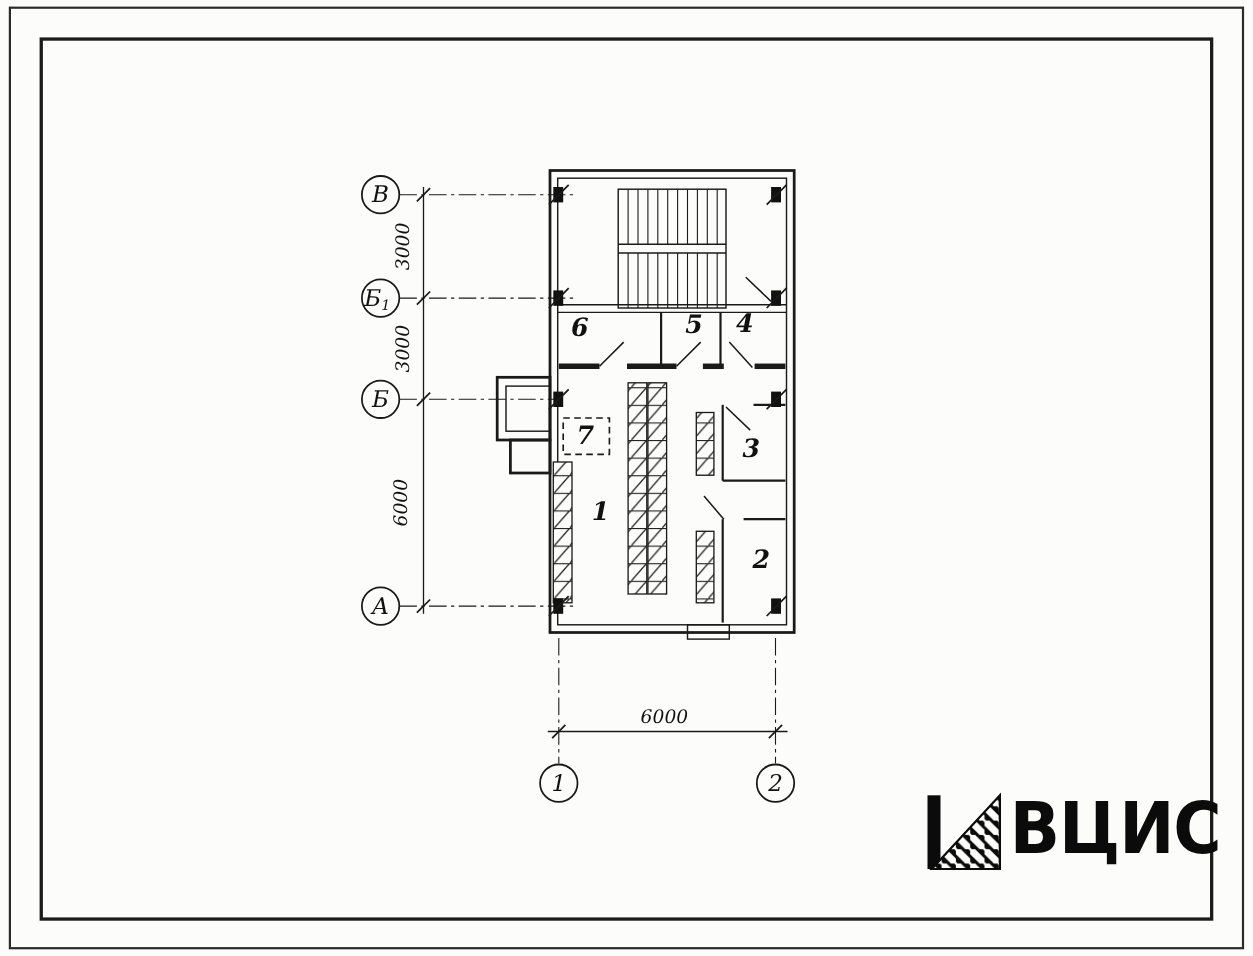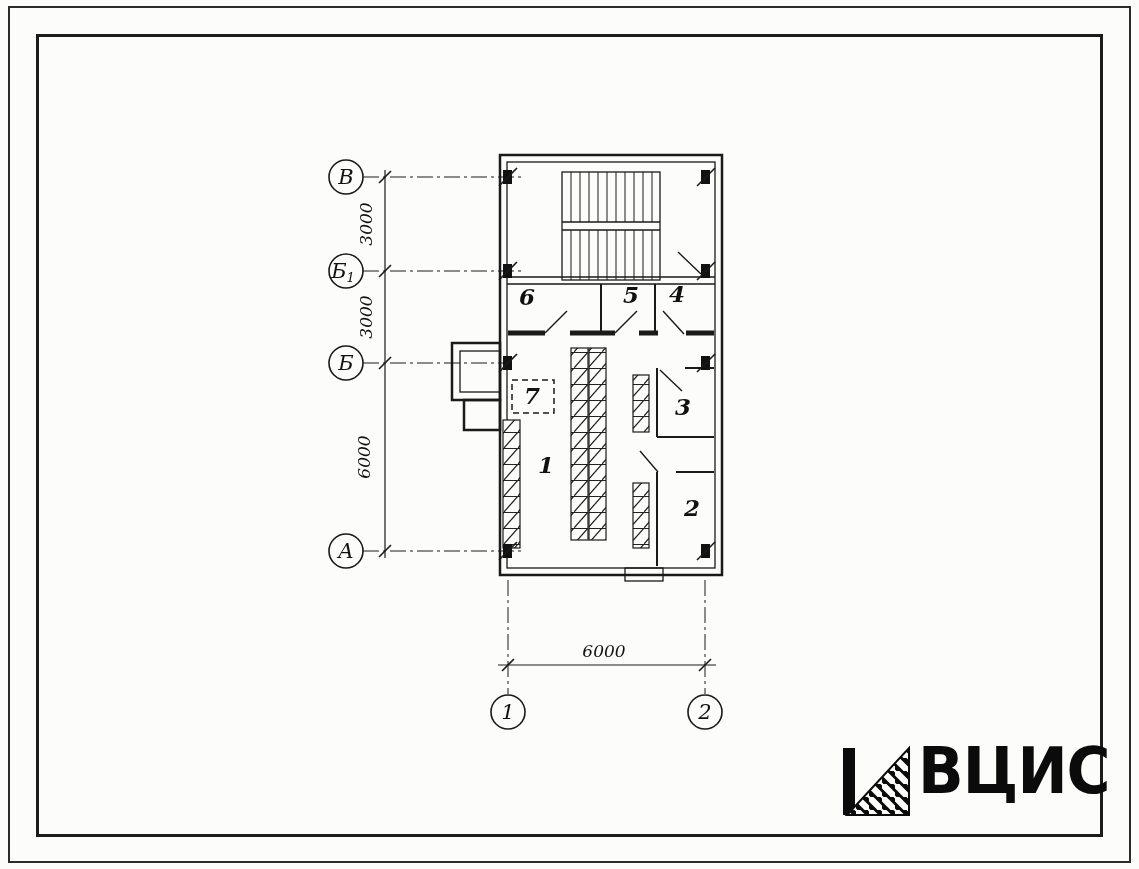--- a/index.html
+++ b/index.html
@@ -25,22 +25,22 @@
   .corrwall{stroke:#1a1a1a;stroke-width:5;fill:none;}
   .door{stroke:#1a1a1a;stroke-width:1.4;fill:none;}
   .tick{stroke:#1a1a1a;stroke-width:1.6;fill:none;}
   .axcirc{stroke:#1a1a1a;stroke-width:1.6;fill:#fcfcfa;}
   .t-ax{font:italic 21px "DejaVu Serif",serif;fill:#111;text-anchor:middle;}
   .t-sub{font:italic 13px "DejaVu Serif",serif;fill:#111;}
   .t-dim{font:italic 17px "DejaVu Serif",serif;fill:#111;text-anchor:middle;}
   .t-room{font:italic bold 23px "DejaVu Serif",serif;fill:#111;text-anchor:middle;}
   .hatchrect{fill:url(#cellHatch);stroke:#1a1a1a;stroke-width:1.2;}
   .logo{
-    position:absolute;left:843px;top:745px;height:80px;
-    display:flex;align-items:flex-start;gap:7px;
+    position:absolute;left:843px;top:716px;height:80px;
+    display:flex;align-items:center;gap:7px;
   }
   .logo-text{
     font-family:"DejaVu Sans",sans-serif;font-weight:bold;
     font-size:60px;line-height:0.95;color:#0b0b0b;
     letter-spacing:-1px;transform:scaleY(1.08);transform-origin:bottom;
   }
 </style>
 </head>
 <body>
 

